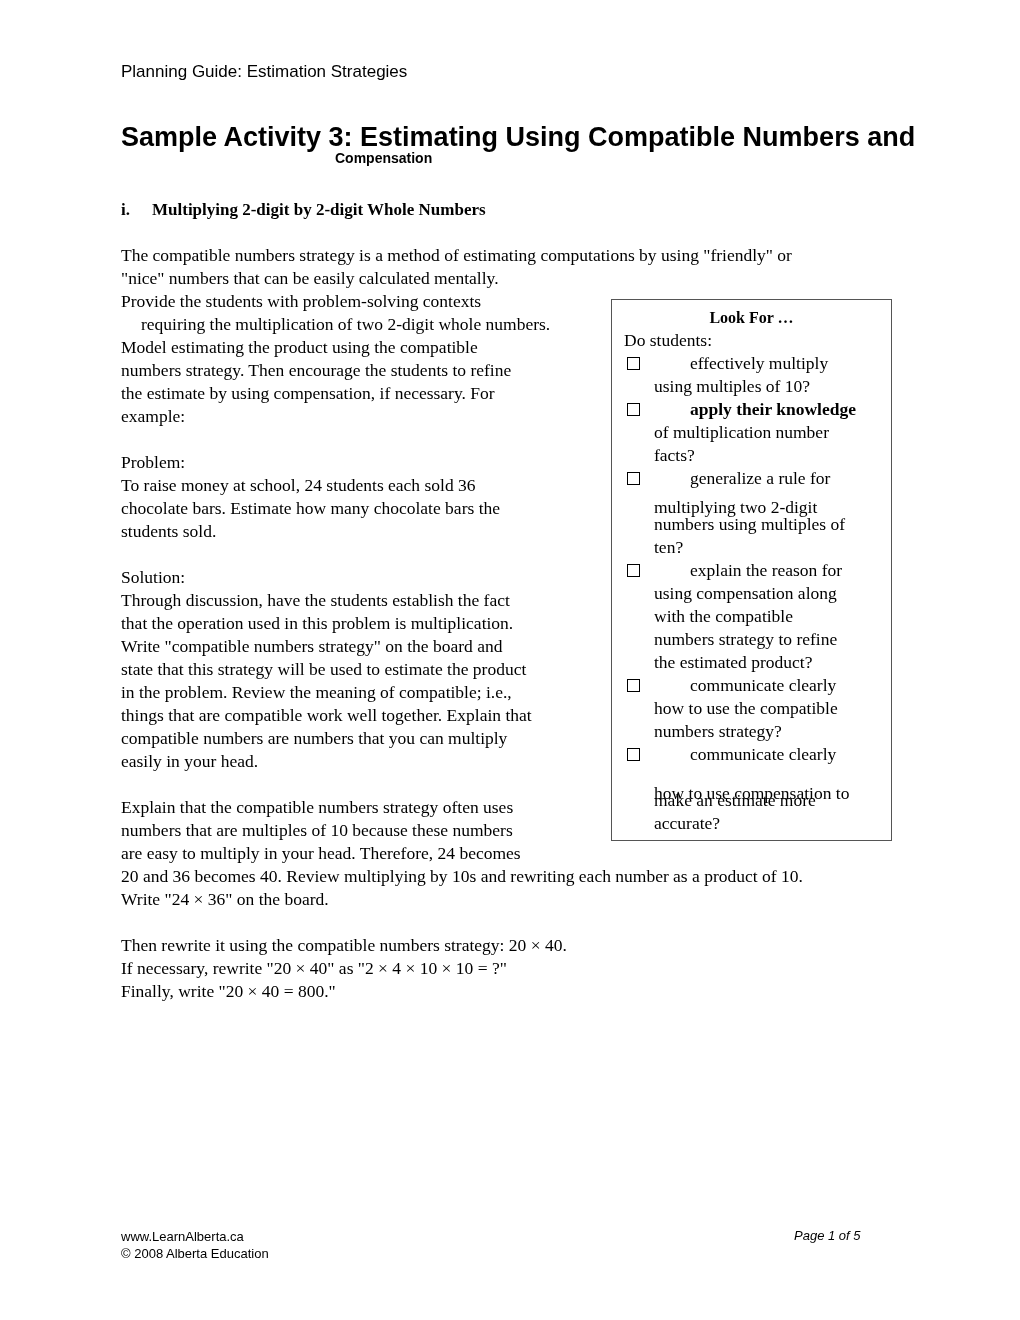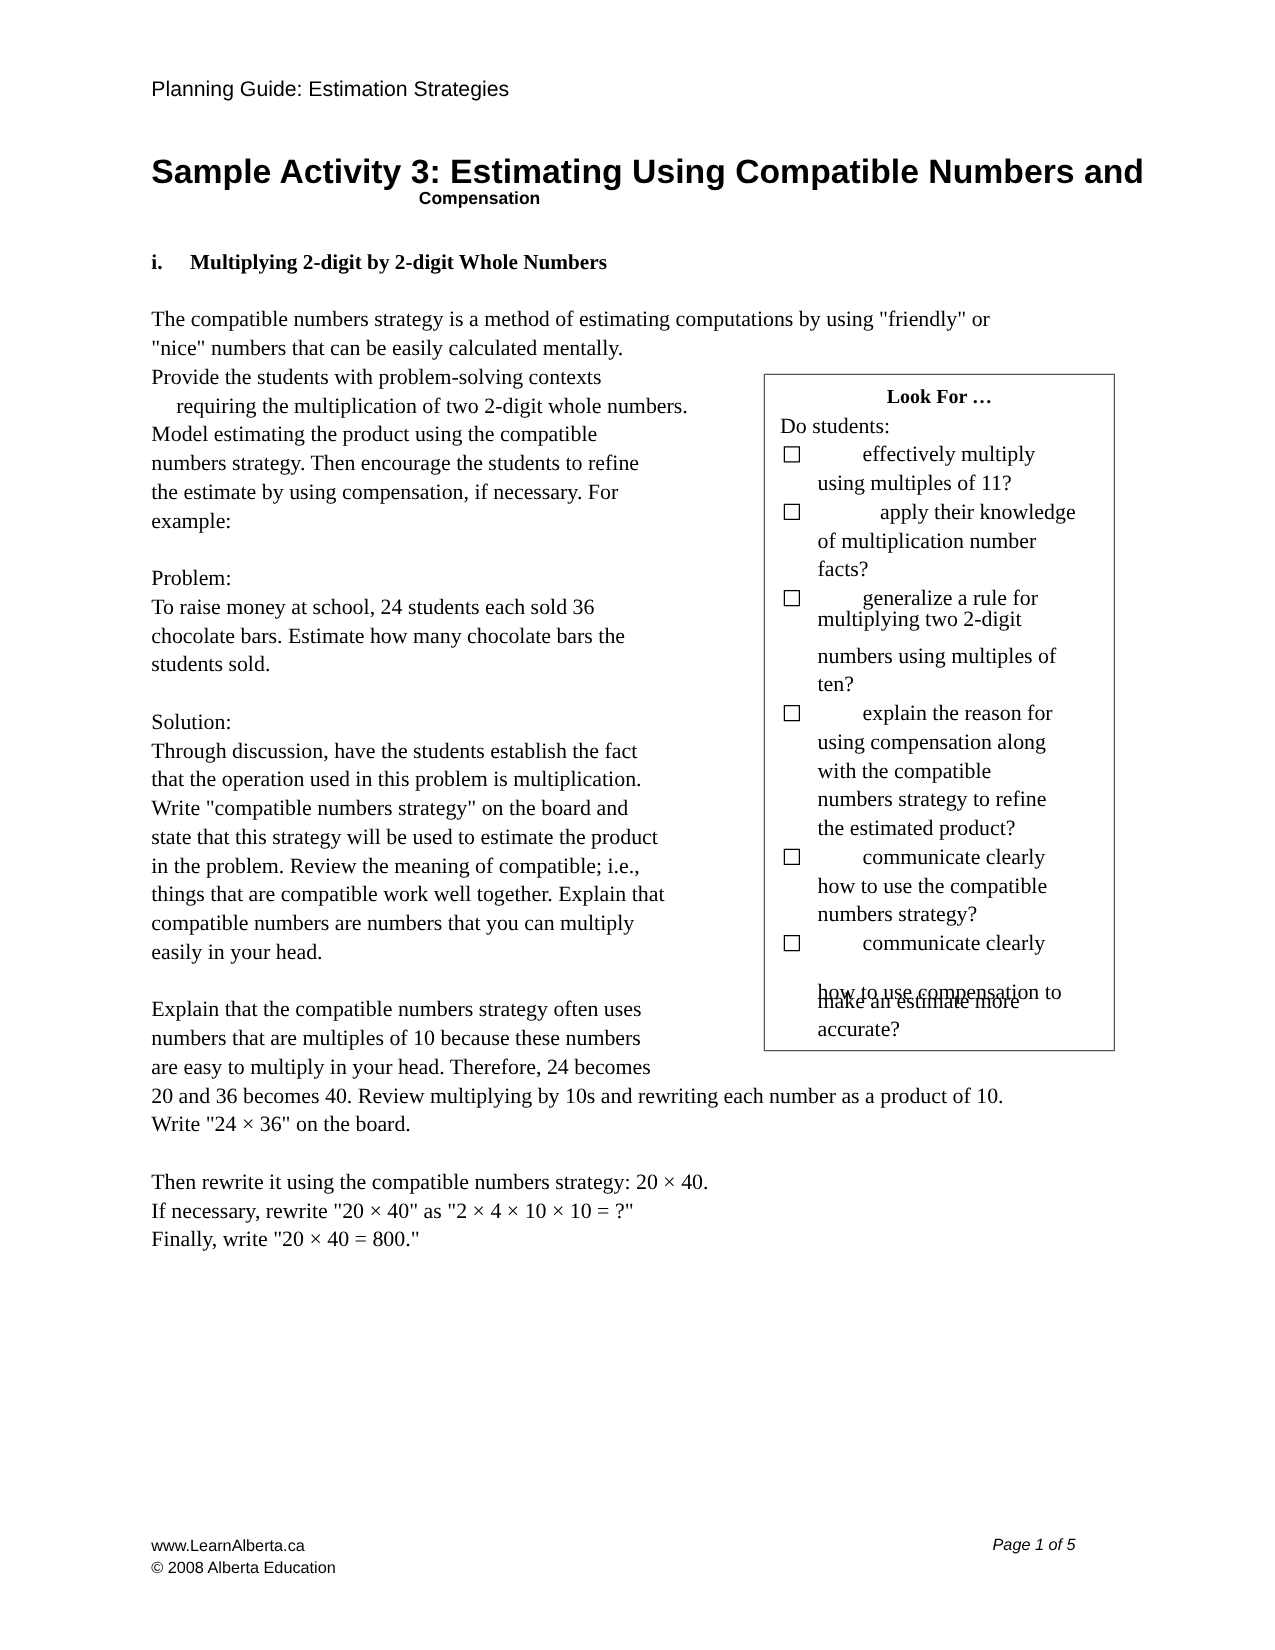--- a/index.html
+++ b/index.html
@@ -66,28 +66,28 @@
     <div class="line" style="top: 934px;">Then rewrite it using the compatible numbers strategy:  20 × 40.</div>
     <div class="line" style="top: 957px;">If necessary, rewrite "20 × 40" as "2 × 4 × 10 × 10 = ?"</div>
     <div class="line" style="top: 980px;">Finally, write "20 × 40 = 800."</div>
   </div>
 
 <div id="lookfor" class="serif">
   <div class="lf-title">Look For …</div>
 <div class="lf-line" style="left: 12px; top: 29px;">Do students:</div>
     <div class="cb" style="left: 15px; top: 57px;"></div>
     <div class="lf-line" style="left: 78px; top: 52px;">effectively multiply</div>
-    <div class="lf-line" style="left: 42px; top: 75px;">using multiples of 11?</div>
+    <div class="lf-line" style="left: 42px; top: 75px;">using multiples of 10?</div>
     <div class="cb" style="left: 15px; top: 103px;"></div>
-    <div class="lf-line" style="left: 92px; top: 98px;">apply their knowledge</div>
+    <div class="lf-line" style="left: 78px; top: 98px; font-weight: bold;">apply their knowledge</div>
     <div class="lf-line" style="left: 42px; top: 121px;">of  multiplication number</div>
     <div class="lf-line" style="left: 42px; top: 144px;">facts?</div>
     <div class="cb" style="left: 15px; top: 172px;"></div>
     <div class="lf-line" style="left: 78px; top: 167px;">generalize a rule for</div>
-    <div class="lf-line" style="left: 42px; top: 184px;">multiplying two 2-digit</div>
+    <div class="lf-line" style="left: 42px; top: 196px;">multiplying two 2-digit</div>
     <div class="lf-line" style="left: 42px; top: 213px;">numbers using multiples of</div>
     <div class="lf-line" style="left: 42px; top: 236px;">ten?</div>
     <div class="cb" style="left: 15px; top: 264px;"></div>
     <div class="lf-line" style="left: 78px; top: 259px;">explain the reason for</div>
     <div class="lf-line" style="left: 42px; top: 282px;">using compensation along</div>
     <div class="lf-line" style="left: 42px; top: 305px;">with the compatible</div>
     <div class="lf-line" style="left: 42px; top: 328px;">numbers strategy to refine</div>
     <div class="lf-line" style="left: 42px; top: 351px;">the estimated product?</div>
     <div class="cb" style="left: 15px; top: 379px;"></div>
     <div class="lf-line" style="left: 78px; top: 374px;">communicate clearly</div>

